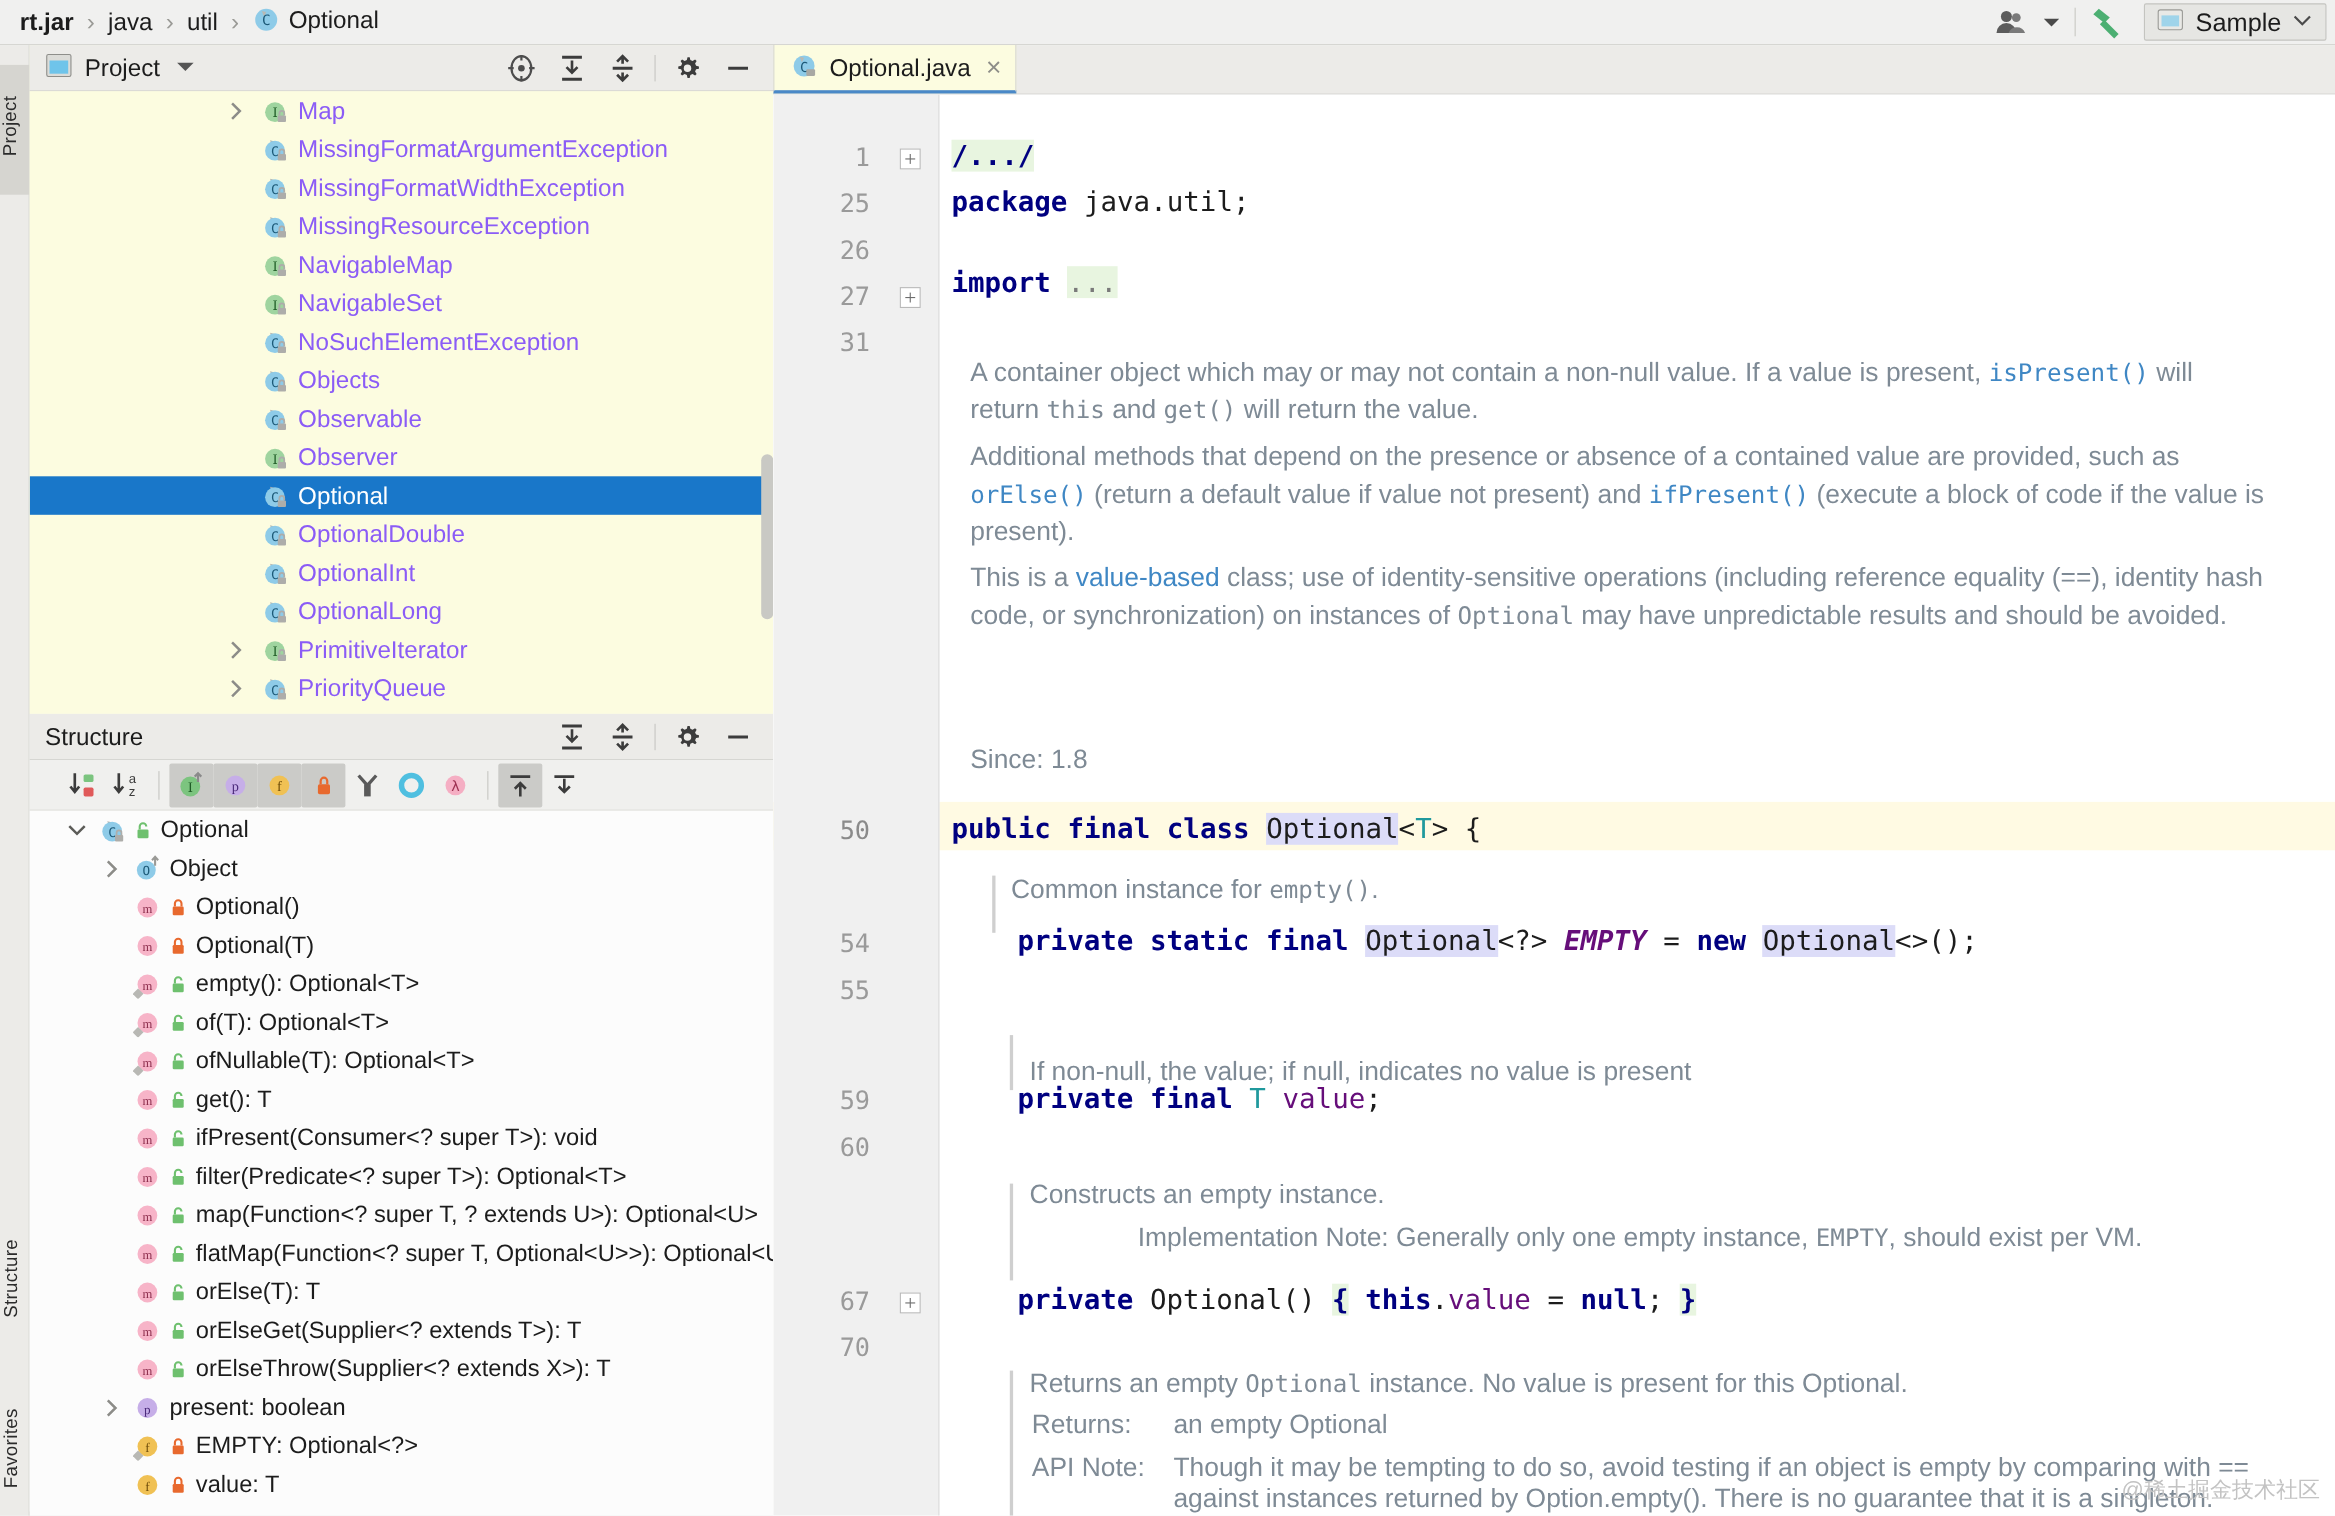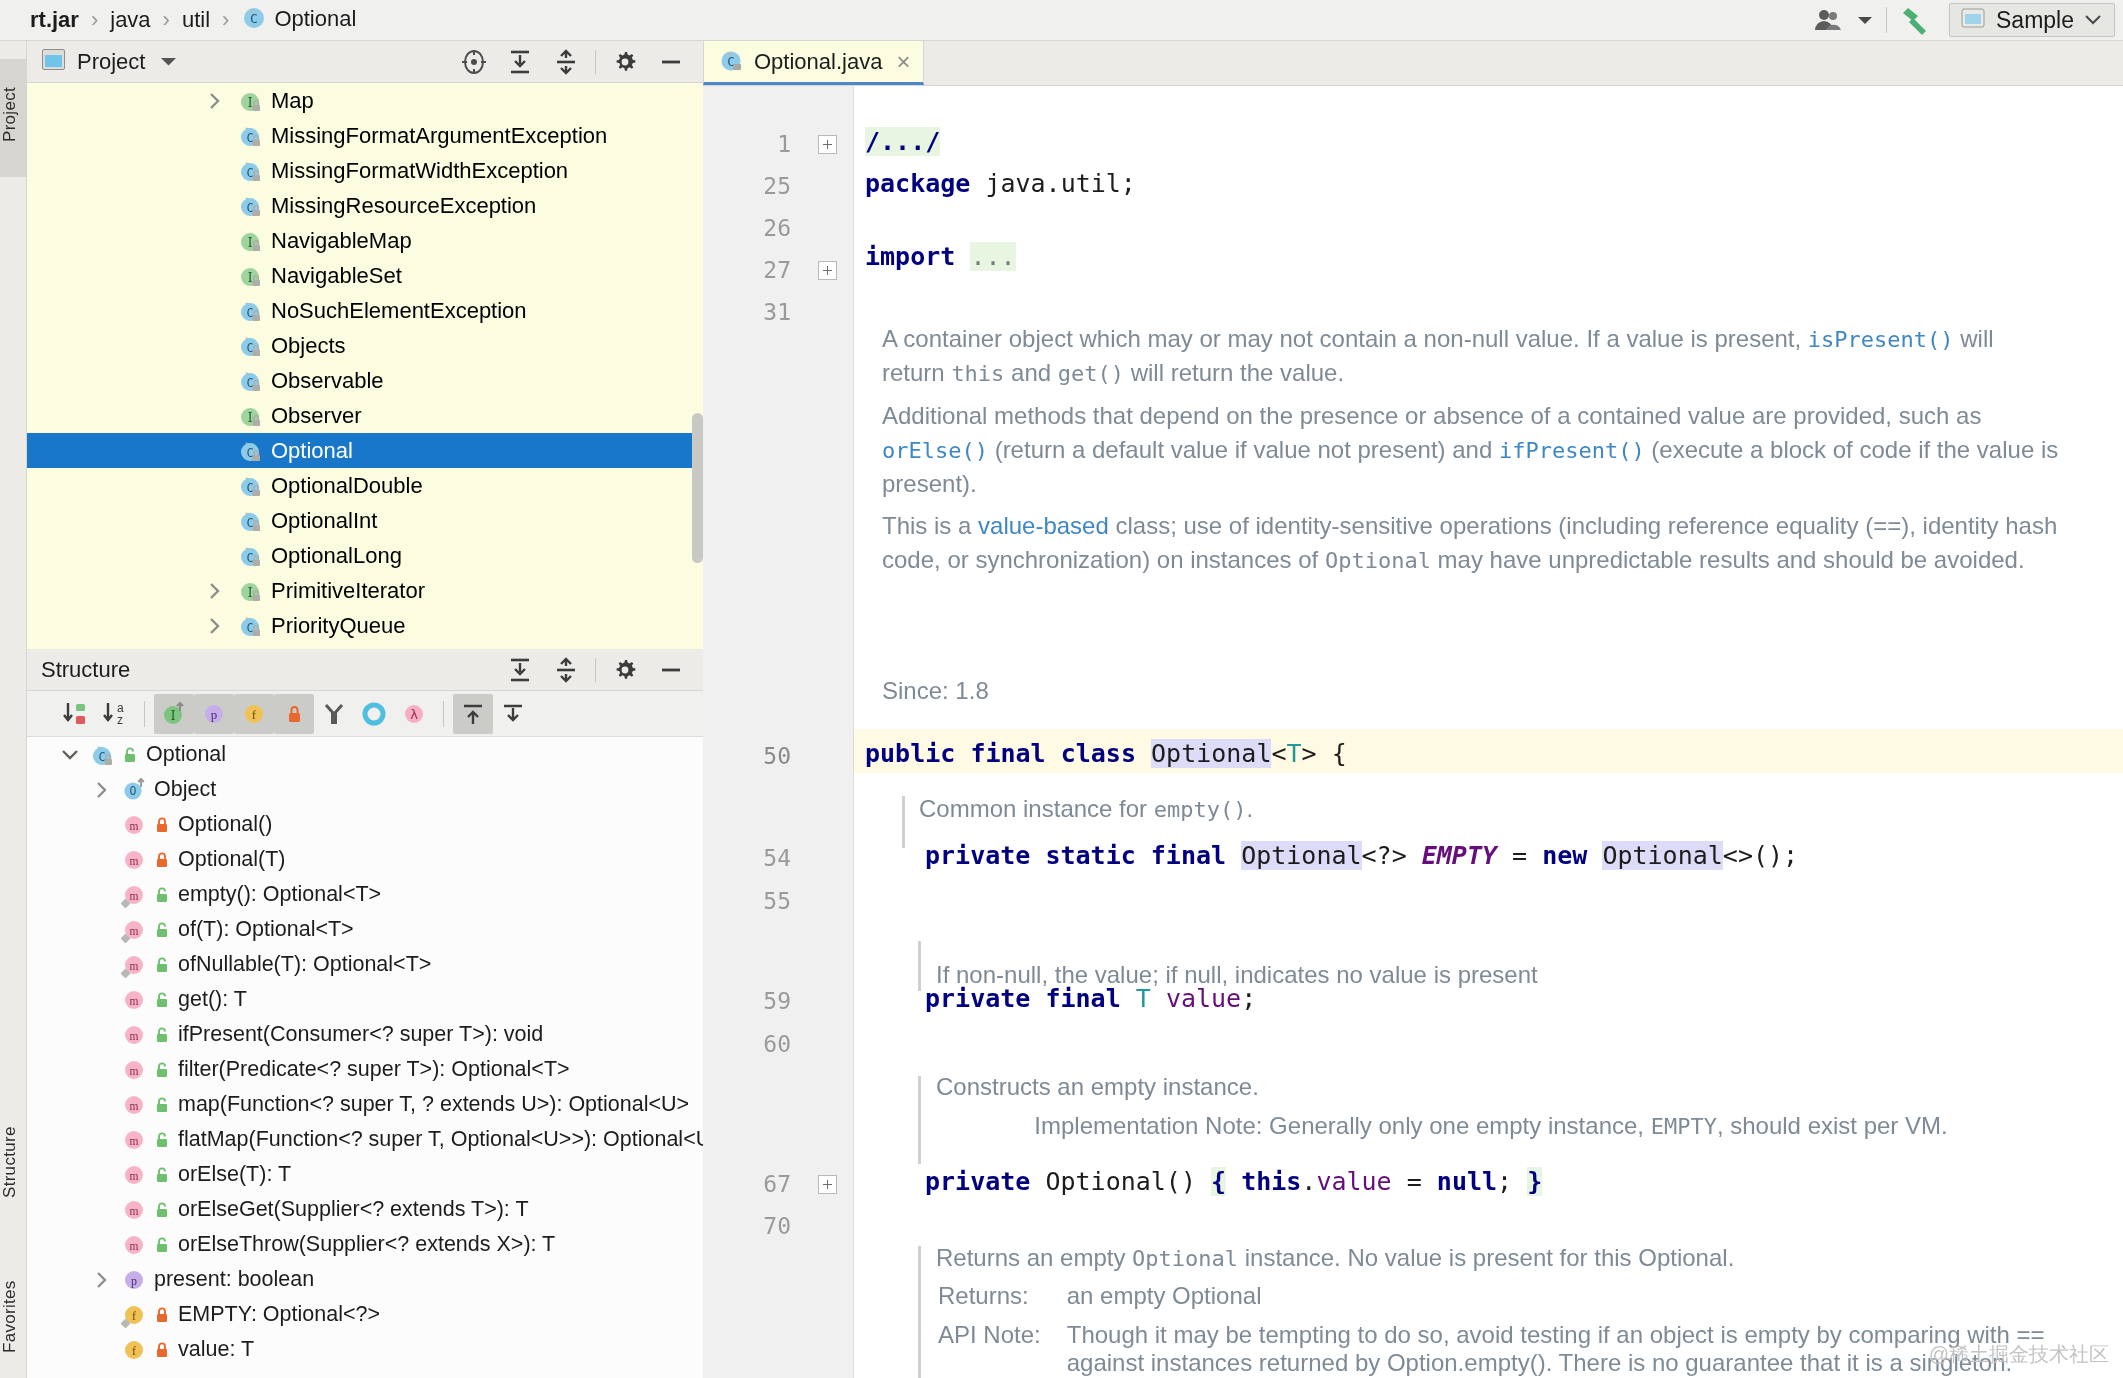--- a/index.html
+++ b/index.html
@@ -11,21 +11,21 @@
   }
   #app { position: relative; width: 2123px; height: 1378px; }
 
   
   .topbar {
     position: absolute; left: 0; top: 0; width: 2123px; height: 41px;
     background: #f0f0ef;
     border-bottom: 1px solid #d6d6d2;
     display: flex; align-items: center;
   }
-  .crumbs { display: flex; align-items: center; padding-left: 22px; gap: 2px; }
+  .crumbs { display: flex; align-items: center; padding-left: 10px; gap: 2px; }
   .crumb { font-size: 22px; color: #1c1c1c; padding: 0 8px; white-space: nowrap; }
   .crumb.bold { font-weight: bold; }
   .crumb-sep { color: #9a9a96; font-size: 22px; padding: 0 2px; }
   .crumb-icon { display: inline-block; vertical-align: middle; margin-right: 7px; }
 
   .topbar-right { margin-left: auto; display: flex; align-items: center; height: 41px; padding-right: 4px; }
   .tb-icon { width: 44px; height: 41px; display: flex; align-items: center; justify-content: center; }
   .tb-div { width: 1px; height: 26px; background: #c8c8c4; margin: 0 8px; }
   .runcfg {
     display: flex; align-items: center; gap: 10px;
@@ -56,21 +56,21 @@
   }
   .panelhdr .ttl { font-size: 22px; color: #1c1c1c; margin-left: 11px; }
   .caret-dn { margin-left: 15px; }
   .panelhdr .tools { margin-left: auto; display: flex; align-items: center; padding-right: 9px; }
   .phicon { width: 46px; height: 42px; display: flex; align-items: center; justify-content: center; }
   .ph-div { width: 1px; height: 24px; background: #c6c6c2; margin: 0 6px; }
 
   .tree { position: relative; height: 566px; overflow: hidden; background: #fcfce0; font-size: 0; }
   .trow { display: flex; align-items: center; height: 35px; white-space: nowrap; }
   .trow .tw { width: 24px; display: flex; align-items: center; justify-content: center; flex: none; }
-  .trow .tlabel { font-size: 22px; color: #000000; margin-left: 8px; }
+  .trow .tlabel { font-size: 22px; color: #8b5cf6; margin-left: 8px; }
   .trow.sel { background: #1977c9; }
   .trow.sel .tlabel { color: #ffffff; }
 
   
   .structpanel { position: absolute; left: 27px; top: 649px; width: 676px; height: 729px; background: #fcfcfc; }
   .st-toolbar { display: flex; align-items: center; height: 46px; background: #f0f0ee; border-bottom: 1px solid #dcdcd8; padding-left: 28px; }
   .sticon { width: 40px; height: 40px; display: flex; align-items: center; justify-content: center; border-radius: 2px; }
   .sticon.on { background: #cbcbc8; }
   .st-div { width: 1px; height: 26px; background: #c6c6c2; margin: 0 9px; }
   .stree { height: 637px; overflow: hidden; background: #fcfcfc; }

